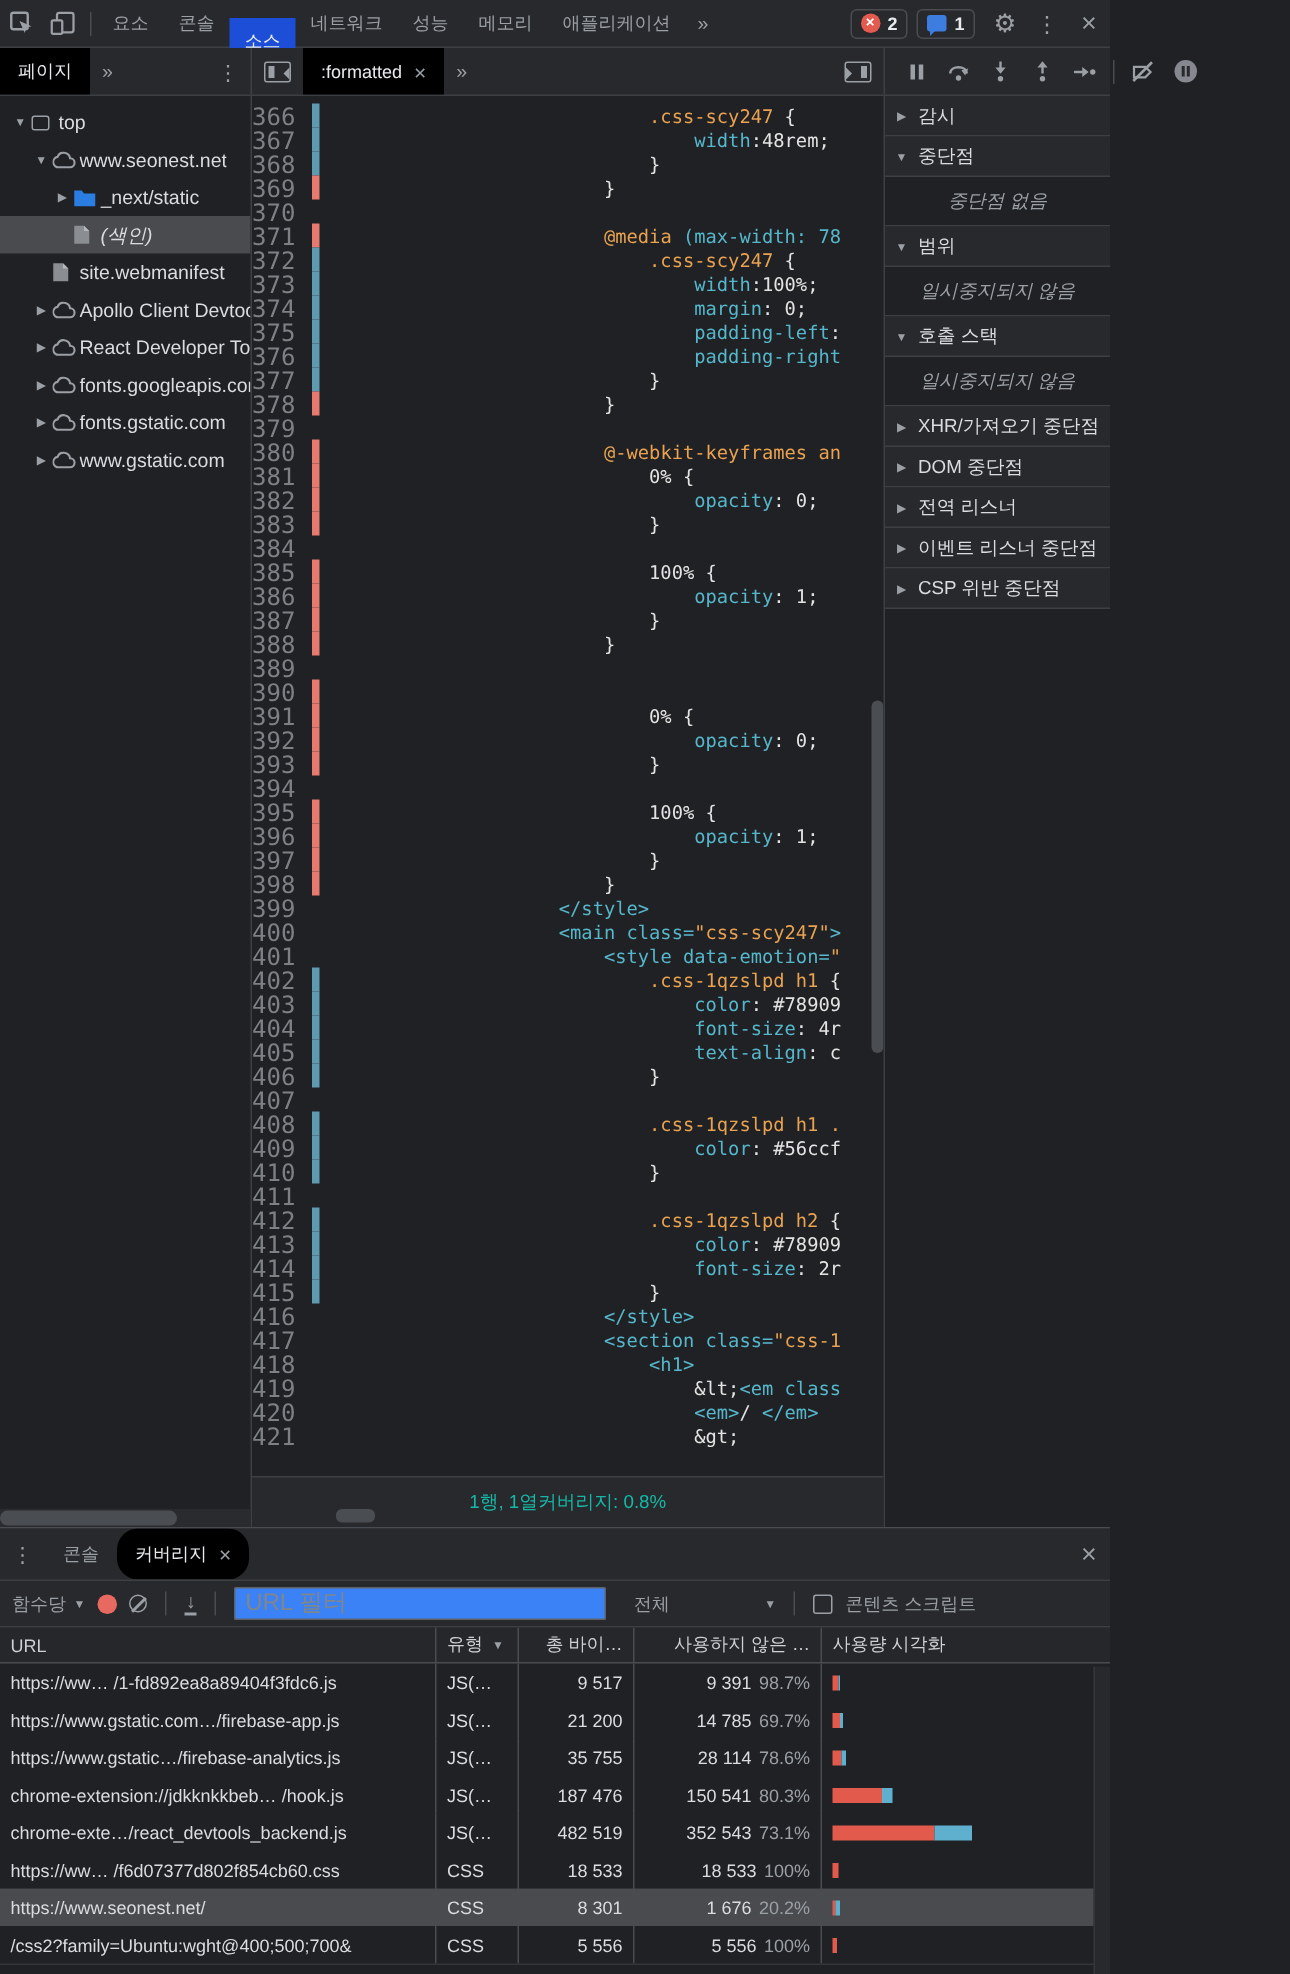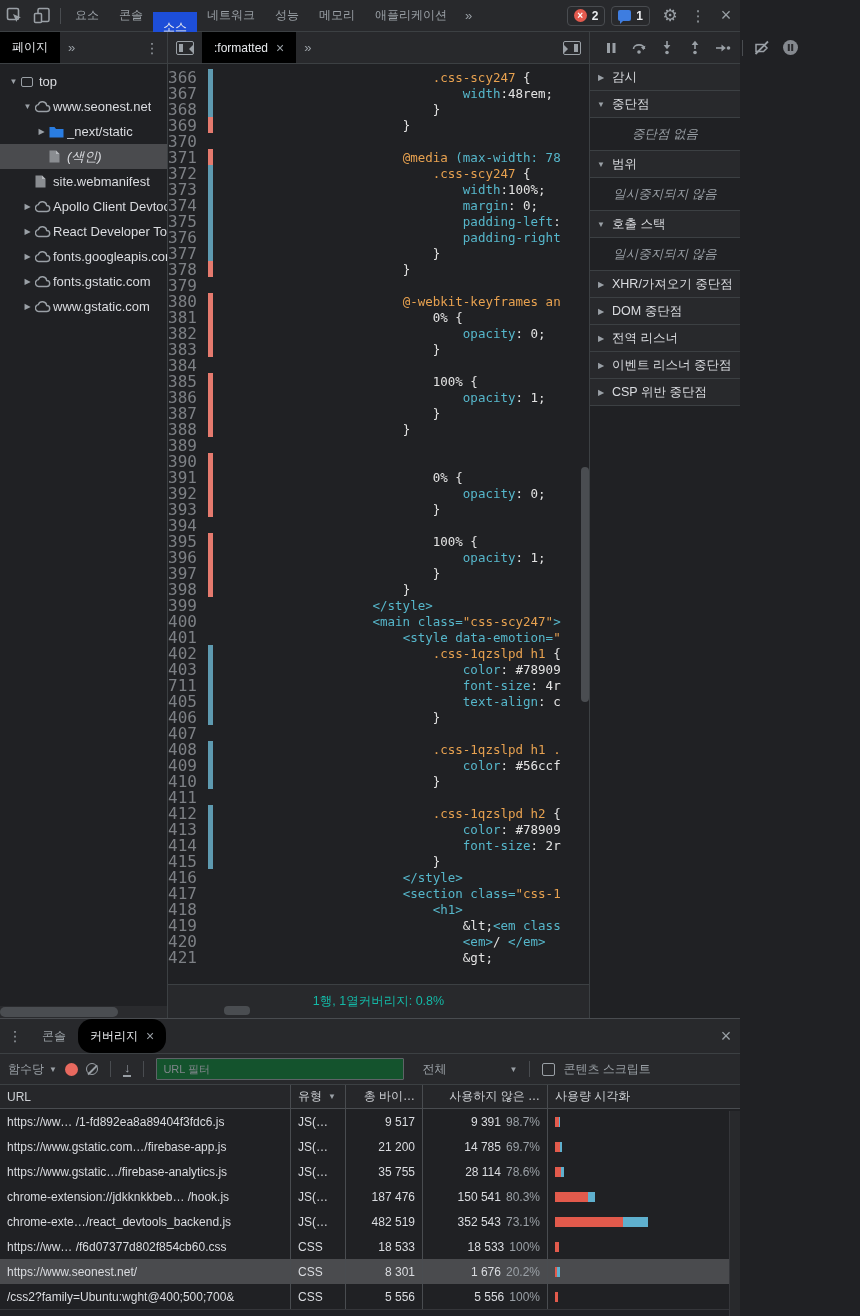--- a/index.html
+++ b/index.html
@@ -93,22 +93,22 @@
   .dtab.active { background:#000; color:#e8eaed;border-radius:14px; }
   .cov-toolbar { height:32px; flex:0 0 32px; background:#28292c; border-top:1px solid #3c4043; border-bottom:1px solid #3c4043;
     display:flex; align-items:center; padding:0 8px; gap:8px; color:#9aa0a6; }
   .selectlike { display:flex; align-items:center; gap:5px; cursor:pointer; }
   .sarrow { font-size:8px; color:#9aa0a6; font-style:normal; }
   .record { width:13px; height:13px; border-radius:50%; background:#e8695f; cursor:pointer; }
   .blockico { width:12px; height:12px; border:1.6px solid #9aa0a6; border-radius:50%; position:relative; cursor:pointer;}
   .blockico:before { content:""; position:absolute; left:-1px; top:4.5px; width:13px; height:1.6px; background:#9aa0a6;
     transform:rotate(-45deg); }
   .dlico { color:#9aa0a6; border-bottom:2px solid #9aa0a6; line-height:11px; height:15px; padding:0 1px; cursor:pointer; font-size:13px;}
-  .urlfilter { background:#14532d; border:1px solid #5f6368; color:#e8eaed; height:22px; width:248px;
-    padding:0 6px; font-size:11px; border-radius:1px; outline:none; }
+  .urlfilter { background:#3b82f6; border:1px solid #5f6368; color:#e8eaed; height:22px; width:248px;
+    padding:0 6px; font-size:16px; border-radius:1px; outline:none; }
   .urlfilter::placeholder { color:#80868b; }
   .chk { width:13px; height:13px; border:1.6px solid #9aa0a6; border-radius:2px; cursor:pointer; }
   .cov-table { flex:1; display:flex; flex-direction:column; overflow:hidden; position:relative;}
   .tgrid { display:grid; grid-template-columns:290px 55px 77px 125px 1fr; }
   .thead { height:26px; background:#26272a; border-bottom:1px solid #494c50; color:#cdd0d4; }
   .thead .cell { display:flex; align-items:center; }
   .cell { padding:0 7px; overflow:hidden; white-space:nowrap; }
   .cell.bl { border-left:1px solid #494c50; }
   .covrow { height:25px; color:#dadce0; cursor:pointer; }
   .covrow .cell { display:flex; align-items:center; }
@@ -519,21 +519,21 @@
             <span class="lnum">402</span>
             <span class="covbar u"></span>
             <span class="ctext">                            <span class="tk-sel">.css-1qzslpd h1</span><span class="tk-pl"> {</span></span>
           </div>
           <div class="cline">
             <span class="lnum">403</span>
             <span class="covbar u"></span>
             <span class="ctext">                                <span class="tk-prop">color</span><span class="tk-pl">: #78909</span></span>
           </div>
           <div class="cline">
-            <span class="lnum">711</span>
+            <span class="lnum">404</span>
             <span class="covbar u"></span>
             <span class="ctext">                                <span class="tk-prop">font-size</span><span class="tk-pl">: 4r</span></span>
           </div>
           <div class="cline">
             <span class="lnum">405</span>
             <span class="covbar u"></span>
             <span class="ctext">                                <span class="tk-prop">text-align</span><span class="tk-pl">: c</span></span>
           </div>
           <div class="cline">
             <span class="lnum">406</span>

